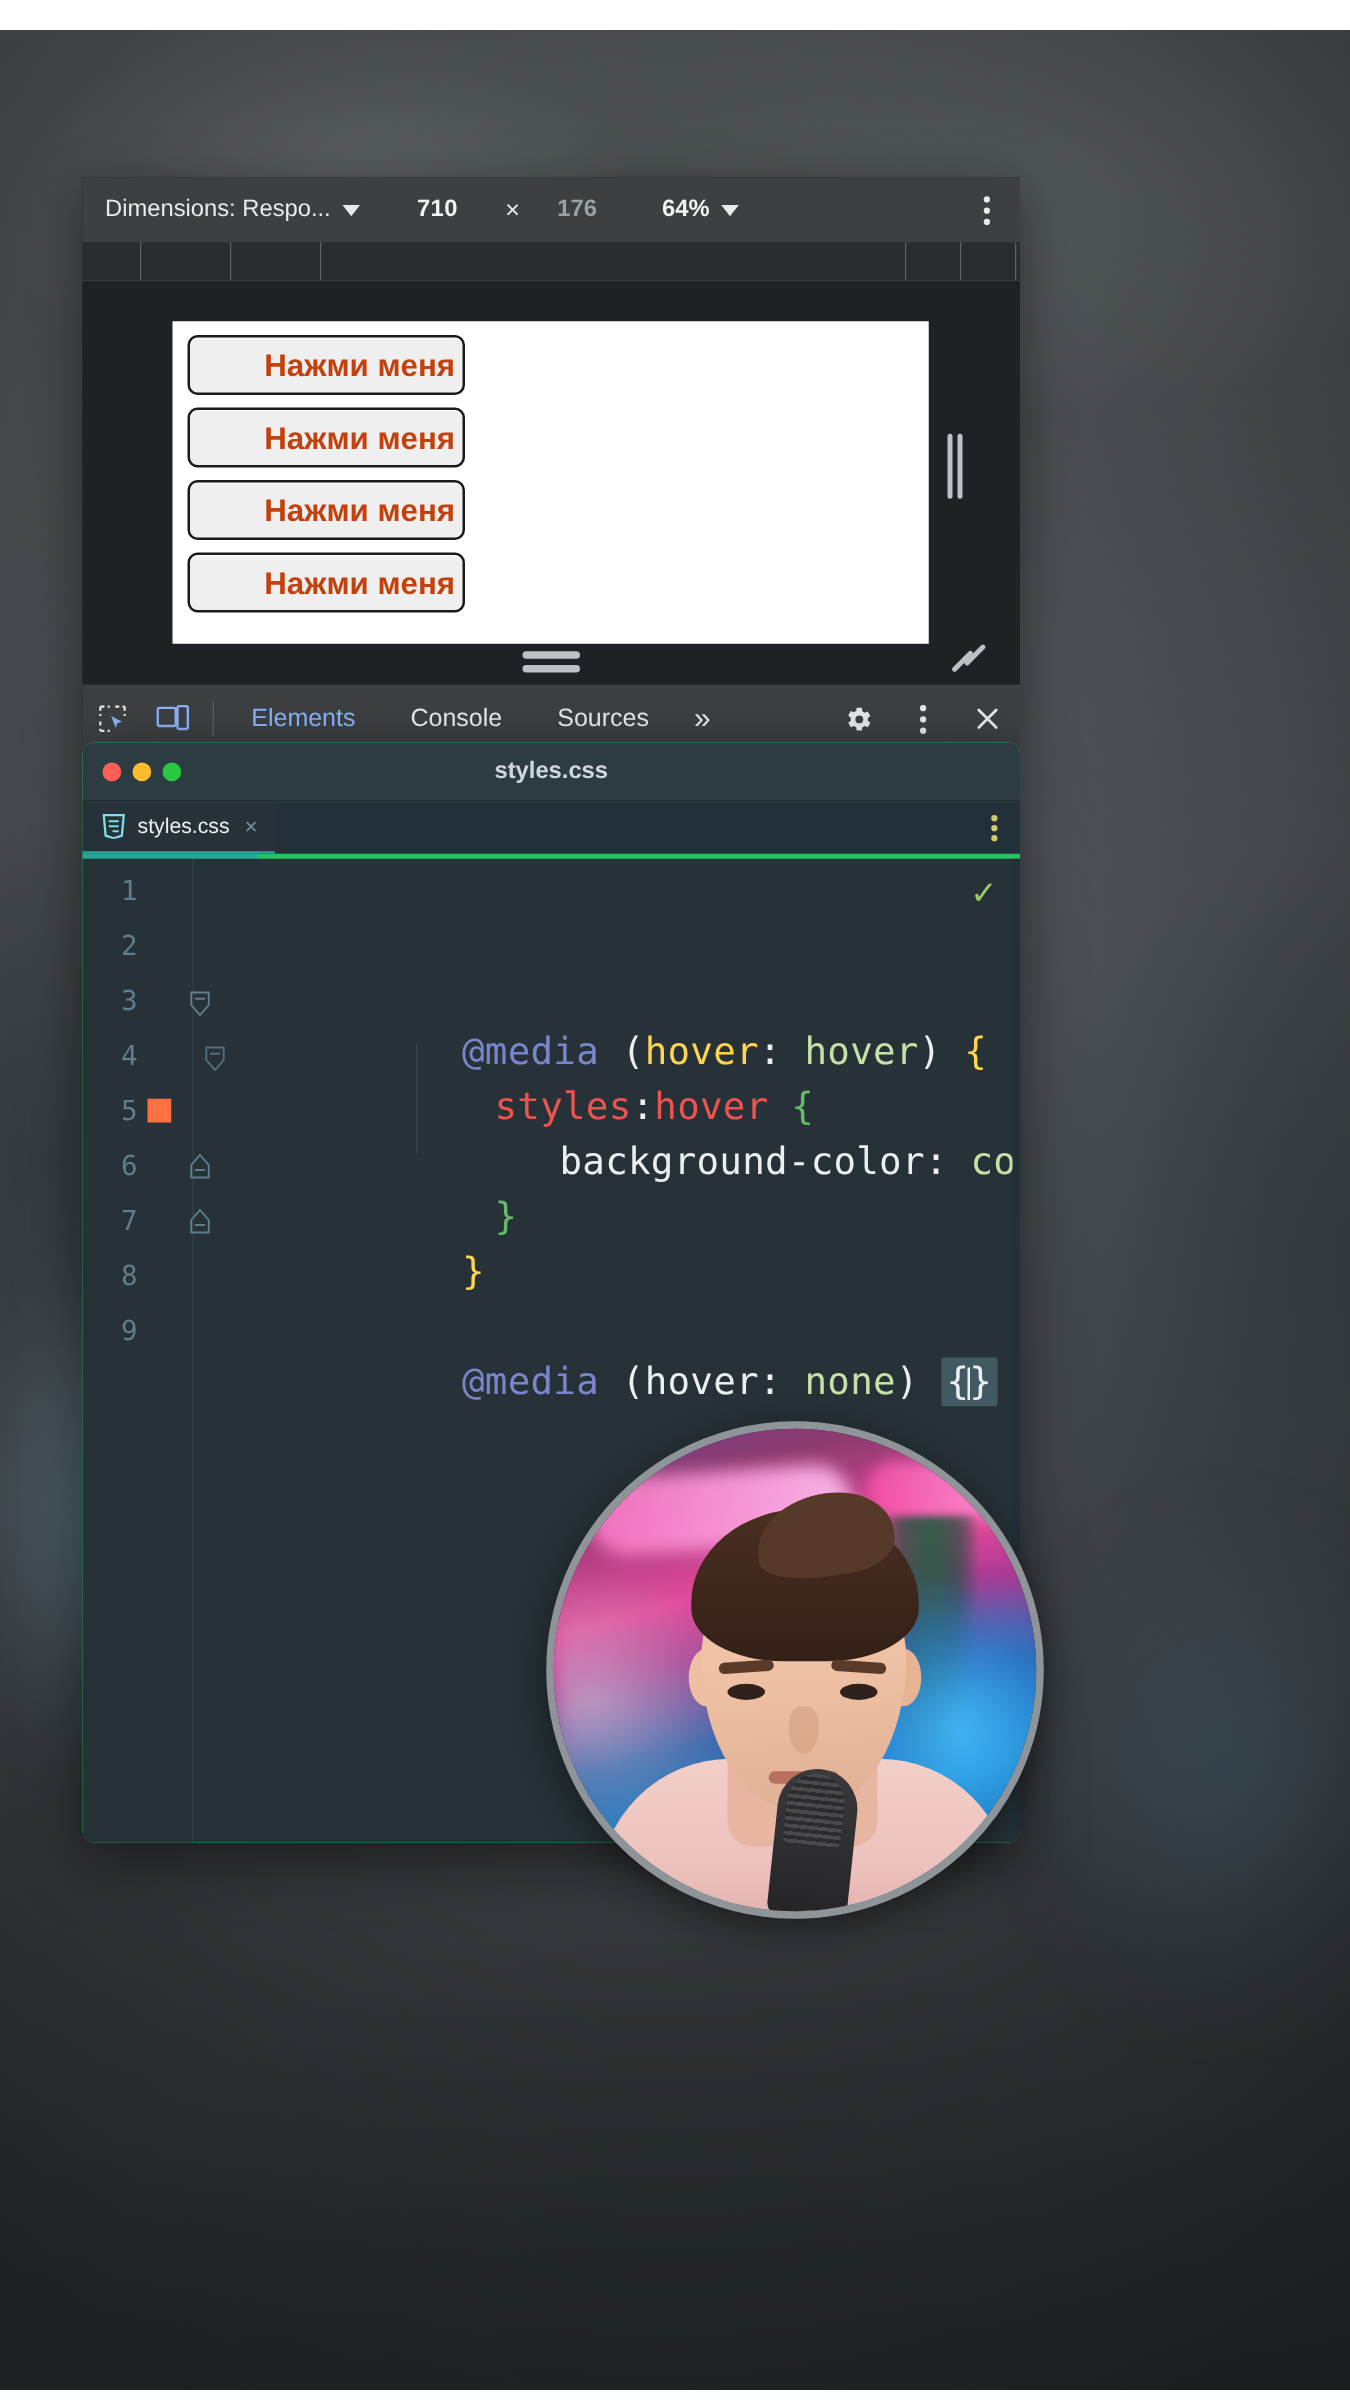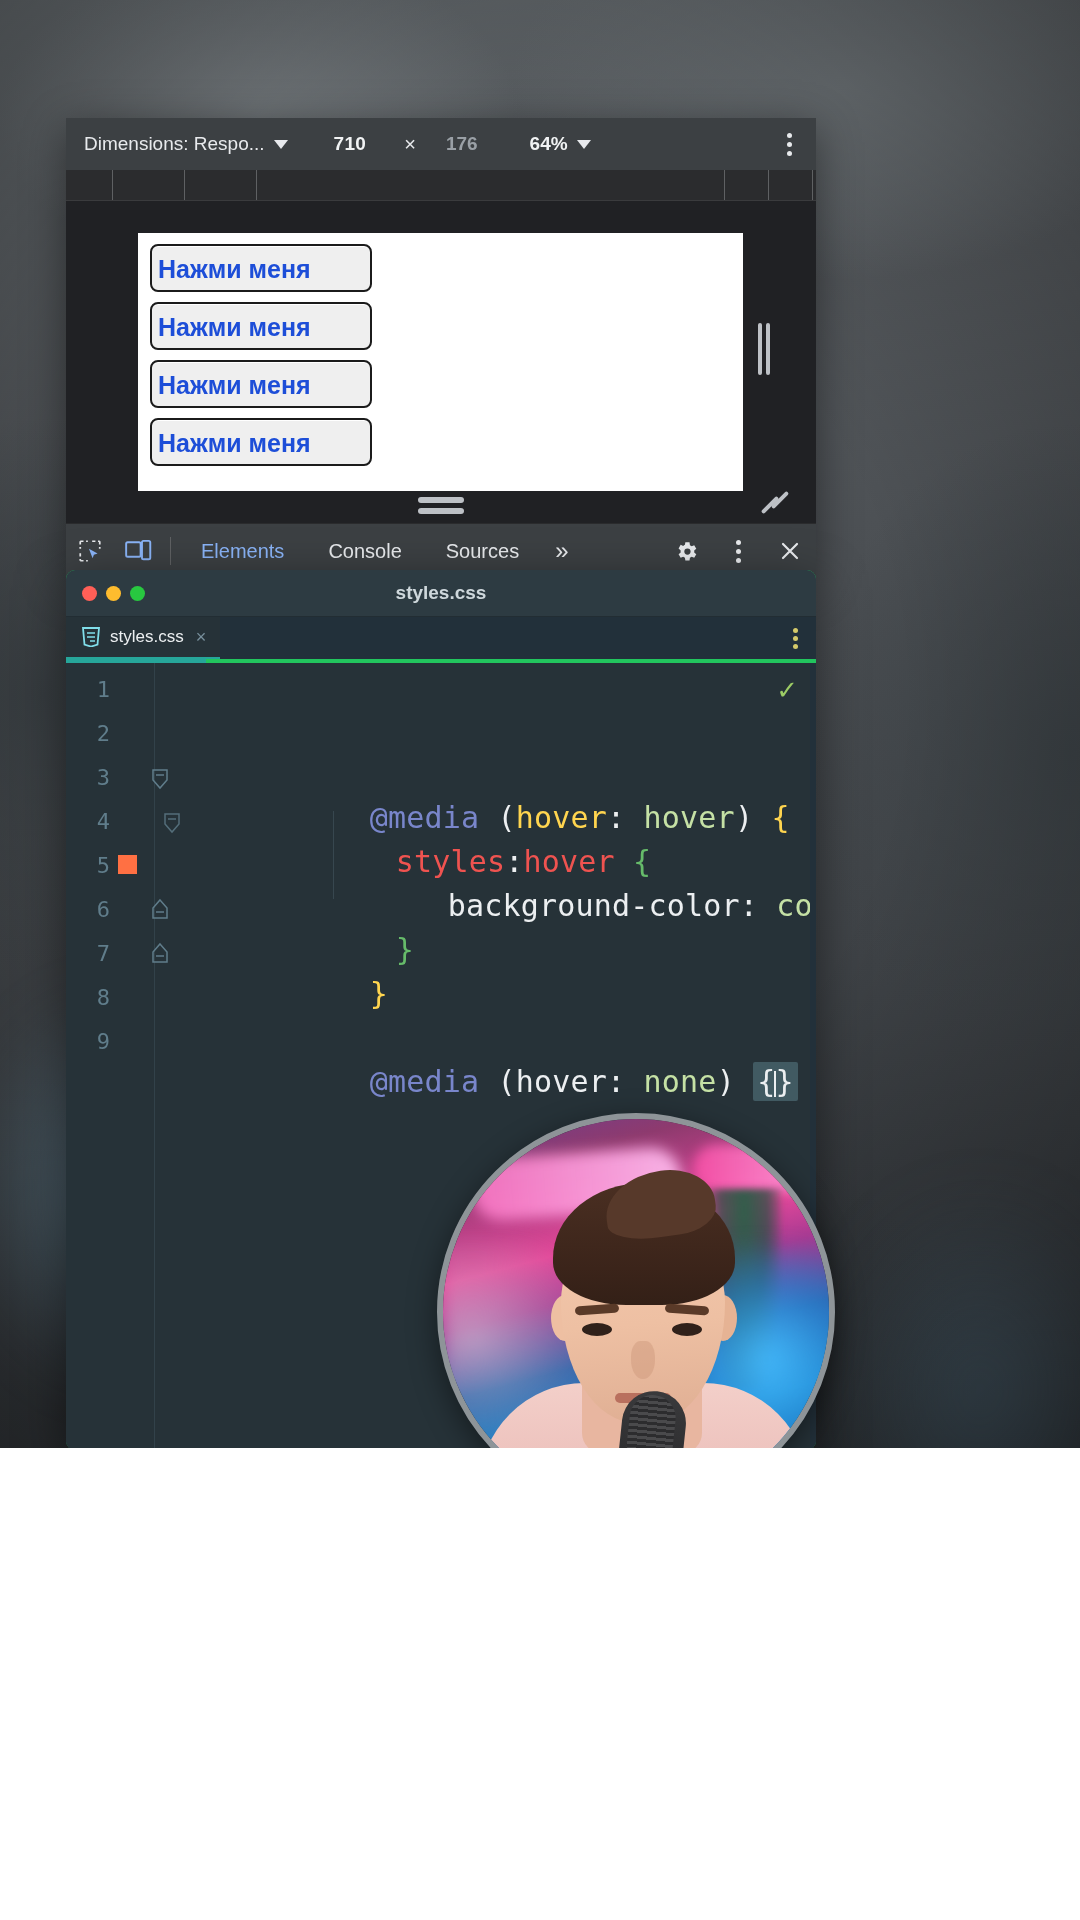--- a/index.html
+++ b/index.html
@@ -9,23 +9,24 @@
     width: 1080px;
     height: 1920px;
     overflow: hidden;
     font-family: "Liberation Sans", sans-serif;
   }
 
   
   #root {
     position: relative;
     width: 1080px;
-    height: 1448px;
+    height: 1888px;
     background: #4c4f52;
     overflow: hidden;
+    margin-top: 24px;
   }
   .bg-blur {
     position: absolute;
     inset: 0;
     background:
       radial-gradient(ellipse 420px 260px at 24% 8%, #7e8488 0%, rgba(126,132,136,0) 62%),
       radial-gradient(ellipse 520px 300px at 78% 6%, #6e7478 0%, rgba(110,116,120,0) 64%),
       radial-gradient(ellipse 380px 420px at 4% 48%, #3c4246 0%, rgba(60,66,70,0) 66%),
       radial-gradient(ellipse 400px 500px at 99% 52%, #3a4044 0%, rgba(58,64,68,0) 66%),
       radial-gradient(ellipse 640px 420px at 50% 96%, #2e3438 0%, rgba(46,52,56,0) 70%),
@@ -149,25 +150,25 @@
     padding: 11px 0 0 12px;
   }
   .ui-button {
     display: block;
     width: 222px;
     height: 48px;
     margin: 0 0 10px 0;
     background: #efefef;
     border: 2px solid #1b1b1b;
     border-radius: 8px;
-    color: #1d4ed8;
+    color: #c2410c;
     font-family: "Liberation Sans", sans-serif;
     font-size: 25px;
     font-weight: bold;
-    text-align: left;
+    text-align: right;
     line-height: 44px;
     box-sizing: border-box;
     cursor: pointer;
     box-shadow: inset 0 1px 0 #ffffff;
   }
   .handle-right {
     position: absolute;
     left: 690px;
     top: 122px;
     width: 16px;

